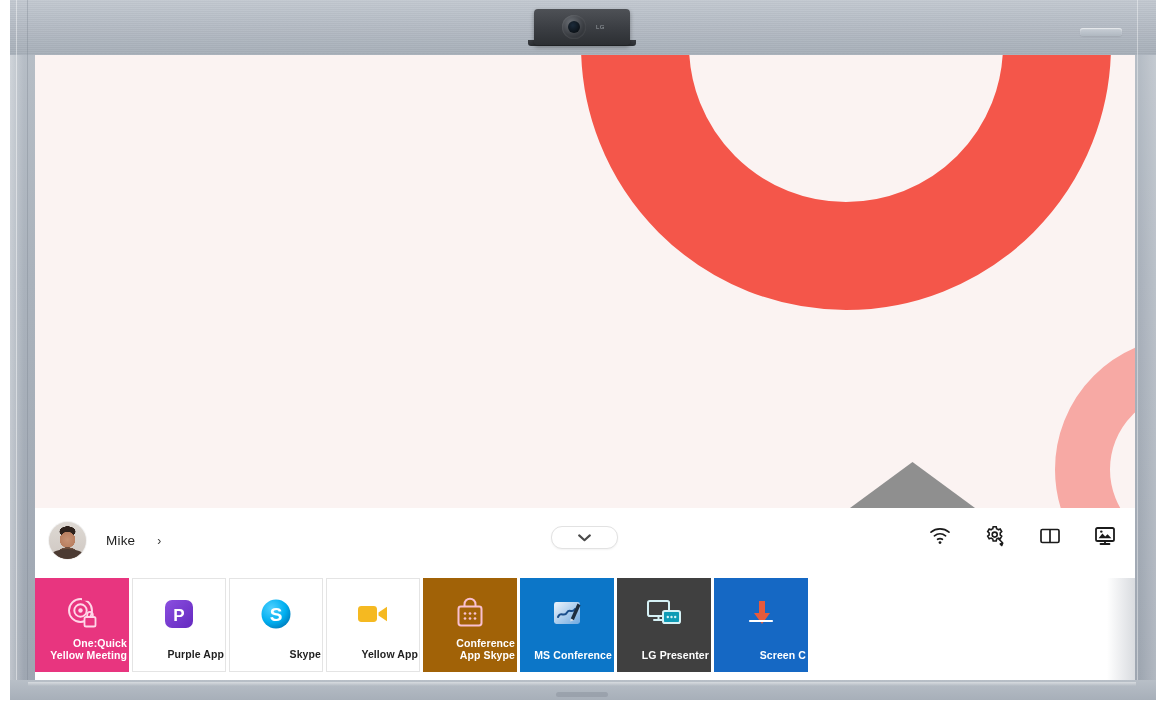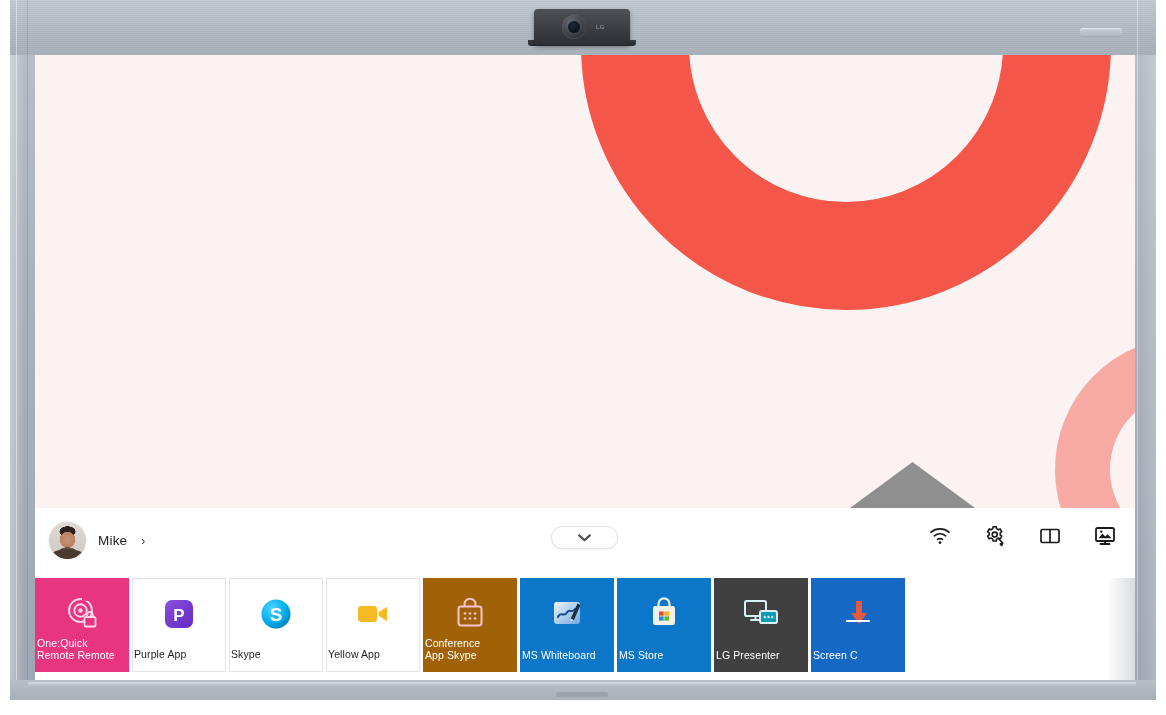--- a/index.html
+++ b/index.html
@@ -172,21 +172,21 @@
     left: 0; top: 453px;
     width: 1100px; height: 70px;
     background: #ffffff;
   }
 
   .user-chip {
     position: absolute;
     left: 14px; top: 14px;
     display: flex;
     align-items: center;
-    gap: 12px;
+    gap: 20px;
     cursor: pointer;
   }
   .avatar {
     width: 37px; height: 37px;
     border-radius: 50%;
     overflow: hidden;
     background: #e9e6e3;
     position: relative;
     box-shadow: 0 0 0 1px rgba(0,0,0,.05);
   }
@@ -274,22 +274,22 @@
     cursor: pointer;
   }
   .tile + .tile { margin-left: 3px; }
 
   .tile.light {
     background: #ffffff;
     border: 1px solid #e4e4e4;
   }
   .tile-label {
     font-size: 10.5px;
-    font-weight: 400;
-    text-align: left;
+    font-weight: 700;
+    text-align: right;
     line-height: 12px;
     letter-spacing: .1px;
     width: 90px;
   }
   .tile.light .tile-label { color: #1f1f1f; margin-top: 44px; }
   .tile.colored .tile-label { color: #ffffff; }
 
   .tile-icon {
     position: absolute;
     top: 16px; left: 50%;
@@ -424,21 +424,21 @@
           <svg width="34" height="34" viewBox="0 0 34 34">
             <circle cx="15.5" cy="14.5" r="11.5" fill="none" stroke="#ffd7e8" stroke-width="1.9"></circle>
             <circle cx="15.5" cy="14.5" r="6.2" fill="none" stroke="#ffd7e8" stroke-width="1.9"></circle>
             <circle cx="15.5" cy="14.5" r="2.2" fill="#ffd7e8"></circle>
             <path d="M17 3.2 L26 3.2" stroke="#e8357f" stroke-width="3.2"></path>
             <rect x="19.5" y="21" width="11" height="9.5" rx="1.6" fill="#e8357f" stroke="#ffd7e8" stroke-width="1.8"></rect>
             <path d="M22.2 21 v-2.4 a2.8 2.8 0 0 1 5.6 0 V21" fill="none" stroke="#ffd7e8" stroke-width="1.8"></path>
           </svg>
         </div>
         <div class="tile-label">
-          <span>One:Quick</span><br><span>Remote Remote</span>
+          <span>One:Quick</span><br><span>Yellow Meeting</span>
         </div>
       </div>
 
       <div class="tile light">
         <div class="tile-icon">
           <svg width="30" height="30" viewBox="0 0 30 30">
             <defs>
               <linearGradient id="pg" x1="0" y1="0" x2="1" y2="1">
                 <stop offset="0%" stop-color="#8b4fe0"></stop>
                 <stop offset="100%" stop-color="#6429bf"></stop>
@@ -508,38 +508,23 @@
                 <stop offset="0%" stop-color="#eef4fb"></stop>
                 <stop offset="100%" stop-color="#6fa9e0"></stop>
               </linearGradient>
             </defs>
             <rect x="3" y="5" width="26" height="22" rx="2.4" fill="url(#wb)"></rect>
             <path d="M7 20 C10 13.5 13 21 16 15.5 C18.5 11 21 17 24 12" fill="none" stroke="#1b4f8c" stroke-width="2" stroke-linecap="round"></path>
             <path d="M19.8 21.5 L26.5 6.5 L29.5 8.2 L22.8 23.2 Z" fill="#1f2d3d"></path>
             <path d="M19.8 21.5 L22.8 23.2 L19.2 24.6 Z" fill="#d8dde3"></path>
           </svg>
         </div>
-        <div class="tile-label">MS Whiteboard</div>
-      </div>
-
-      <div class="tile colored" style="background:#0c76c8">
-        <div class="tile-icon">
-          <svg width="30" height="32" viewBox="0 0 30 32">
-            <path d="M9.5 9 V6.8 a5.5 5.5 0 0 1 11 0 V9" fill="none" stroke="#f2f0ea" stroke-width="2.2"></path>
-            <rect x="4" y="9" width="22" height="19" rx="2.2" fill="#f2f0ea"></rect>
-            <g>
-              <rect x="10" y="14.5" width="4.6" height="4.2" fill="#e8453c"></rect>
-              <rect x="15.4" y="14.5" width="4.6" height="4.2" fill="#f6b40d"></rect>
-              <rect x="10" y="19.4" width="4.6" height="4.2" fill="#1f8ae0"></rect>
-              <rect x="15.4" y="19.4" width="4.6" height="4.2" fill="#5fb832"></rect>
-            </g>
-          </svg>
-        </div>
-        <div class="tile-label">MS Store</div>
-      </div>
+        <div class="tile-label">MS Conference</div>
+      </div>
+
 
       <div class="tile colored" style="background:#404040">
         <div class="tile-icon">
           <svg width="36" height="30" viewBox="0 0 36 30">
             <rect x="2" y="3" width="21" height="15" rx="1.8" fill="none" stroke="#d6f2f6" stroke-width="2"></rect>
             <line x1="8" y1="22" x2="17" y2="22" stroke="#d6f2f6" stroke-width="2" stroke-linecap="round"></line>
             <line x1="12.5" y1="18" x2="12.5" y2="22" stroke="#d6f2f6" stroke-width="2"></line>
             <rect x="17" y="13" width="17" height="12" rx="1.8" fill="#0f9bb5" stroke="#d6f2f6" stroke-width="2"></rect>
             <g fill="#d6f2f6">
               <circle cx="21.8" cy="19" r="1.2"></circle>

